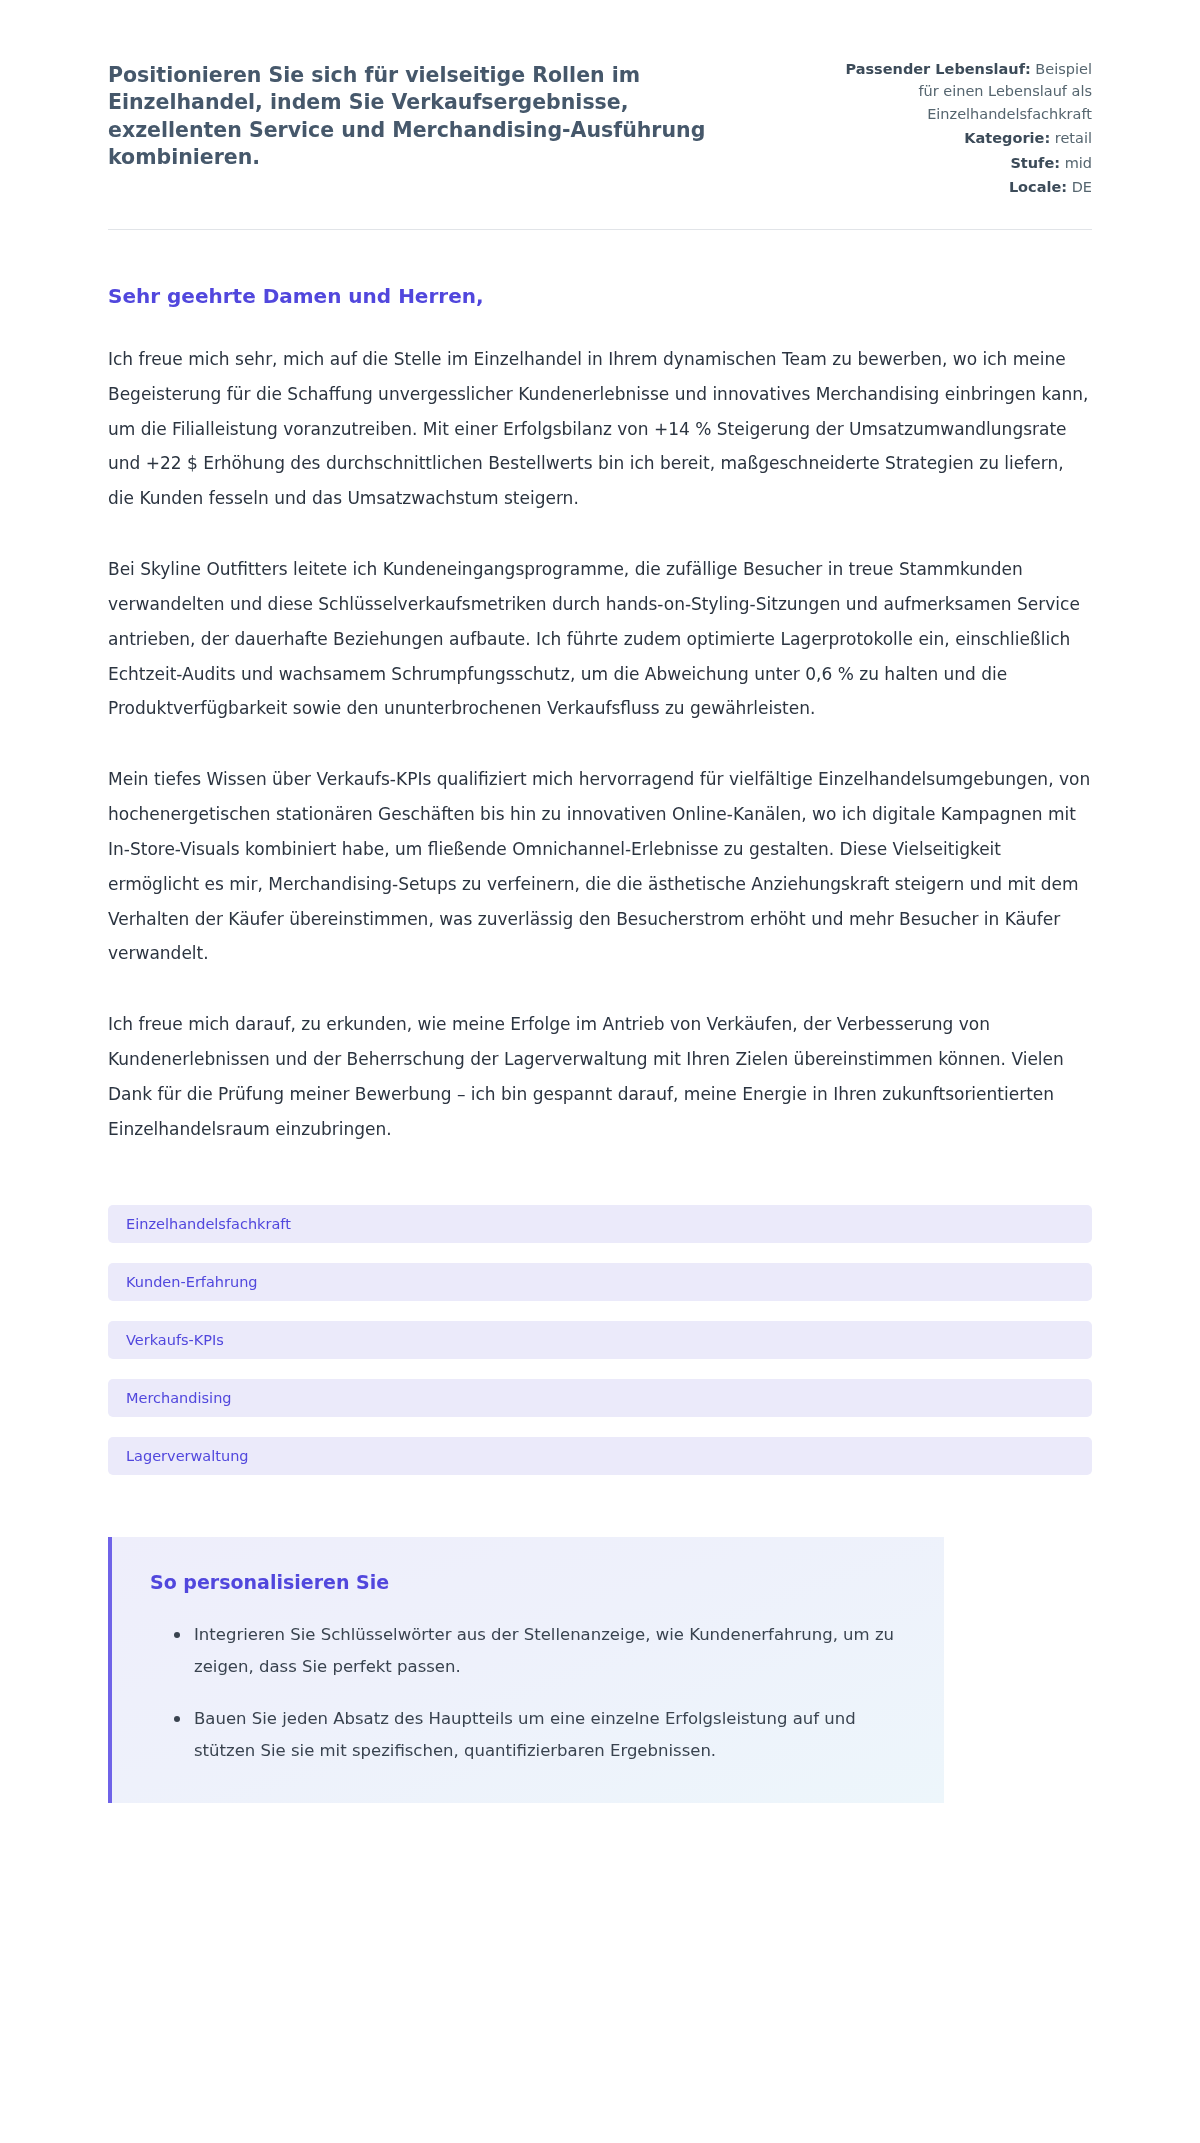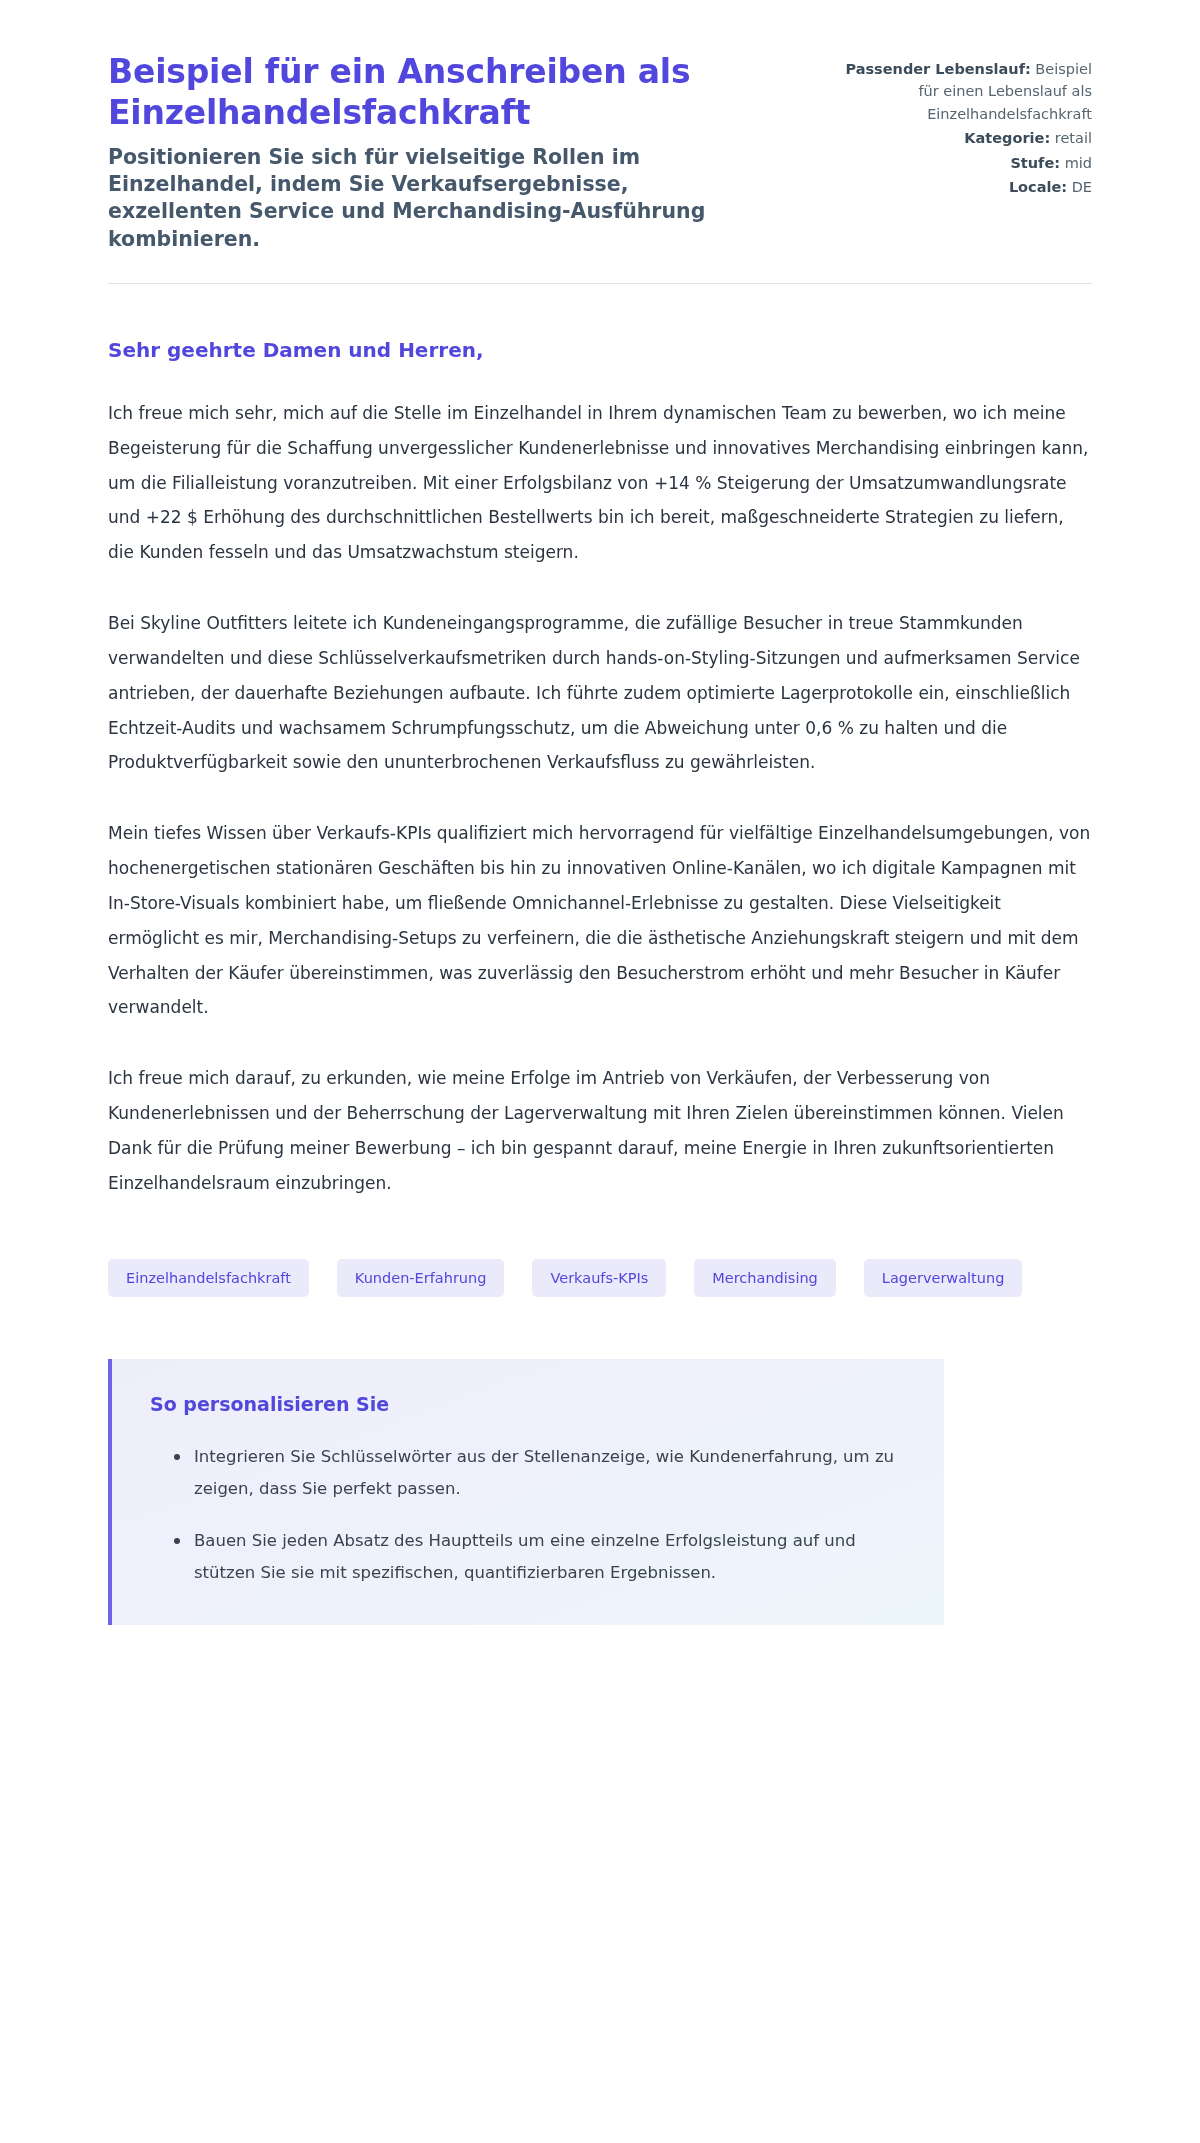--- a/index.html
+++ b/index.html
@@ -105,21 +105,22 @@
     margin: 14px 0 0 0;
     font-size: 17px;
     color: #54626f;
   }
 
   
   .tags {
     margin-top: 52px;
     display: flex;
     flex-wrap: wrap;
-    gap: 28px;
+    gap: 20px;
+    flex-direction: column;
   }
   .tag {
     background: #ebeafa;
     color: #5147dd;
     font-size: 14.5px;
     padding: 11px 18px;
     border-radius: 5px;
     white-space: nowrap;
   }
 
@@ -162,21 +163,20 @@
     background: #39434f;
   }
 </style>
 </head>
 <body>
 
 <div class="page">
 
   <div class="header">
     <div class="header-left">
-      <h1 class="doc-title">Beispiel für ein Anschreiben als Einzelhandelsfachkraft</h1>
       <p class="doc-subtitle">Positionieren Sie sich für vielseitige Rollen im Einzelhandel, indem Sie Verkaufsergebnisse, exzellenten Service und Merchandising-Ausführung kombinieren.</p>
     </div>
 
     <div class="meta">
       <div class="meta-row">
         <span class="meta-label">Passender Lebenslauf:</span>
         <span class="meta-value">Beispiel für einen Lebenslauf als Einzelhandelsfachkraft</span>
       </div>
       <div class="meta-row">
         <span class="meta-label">Kategorie:</span>

